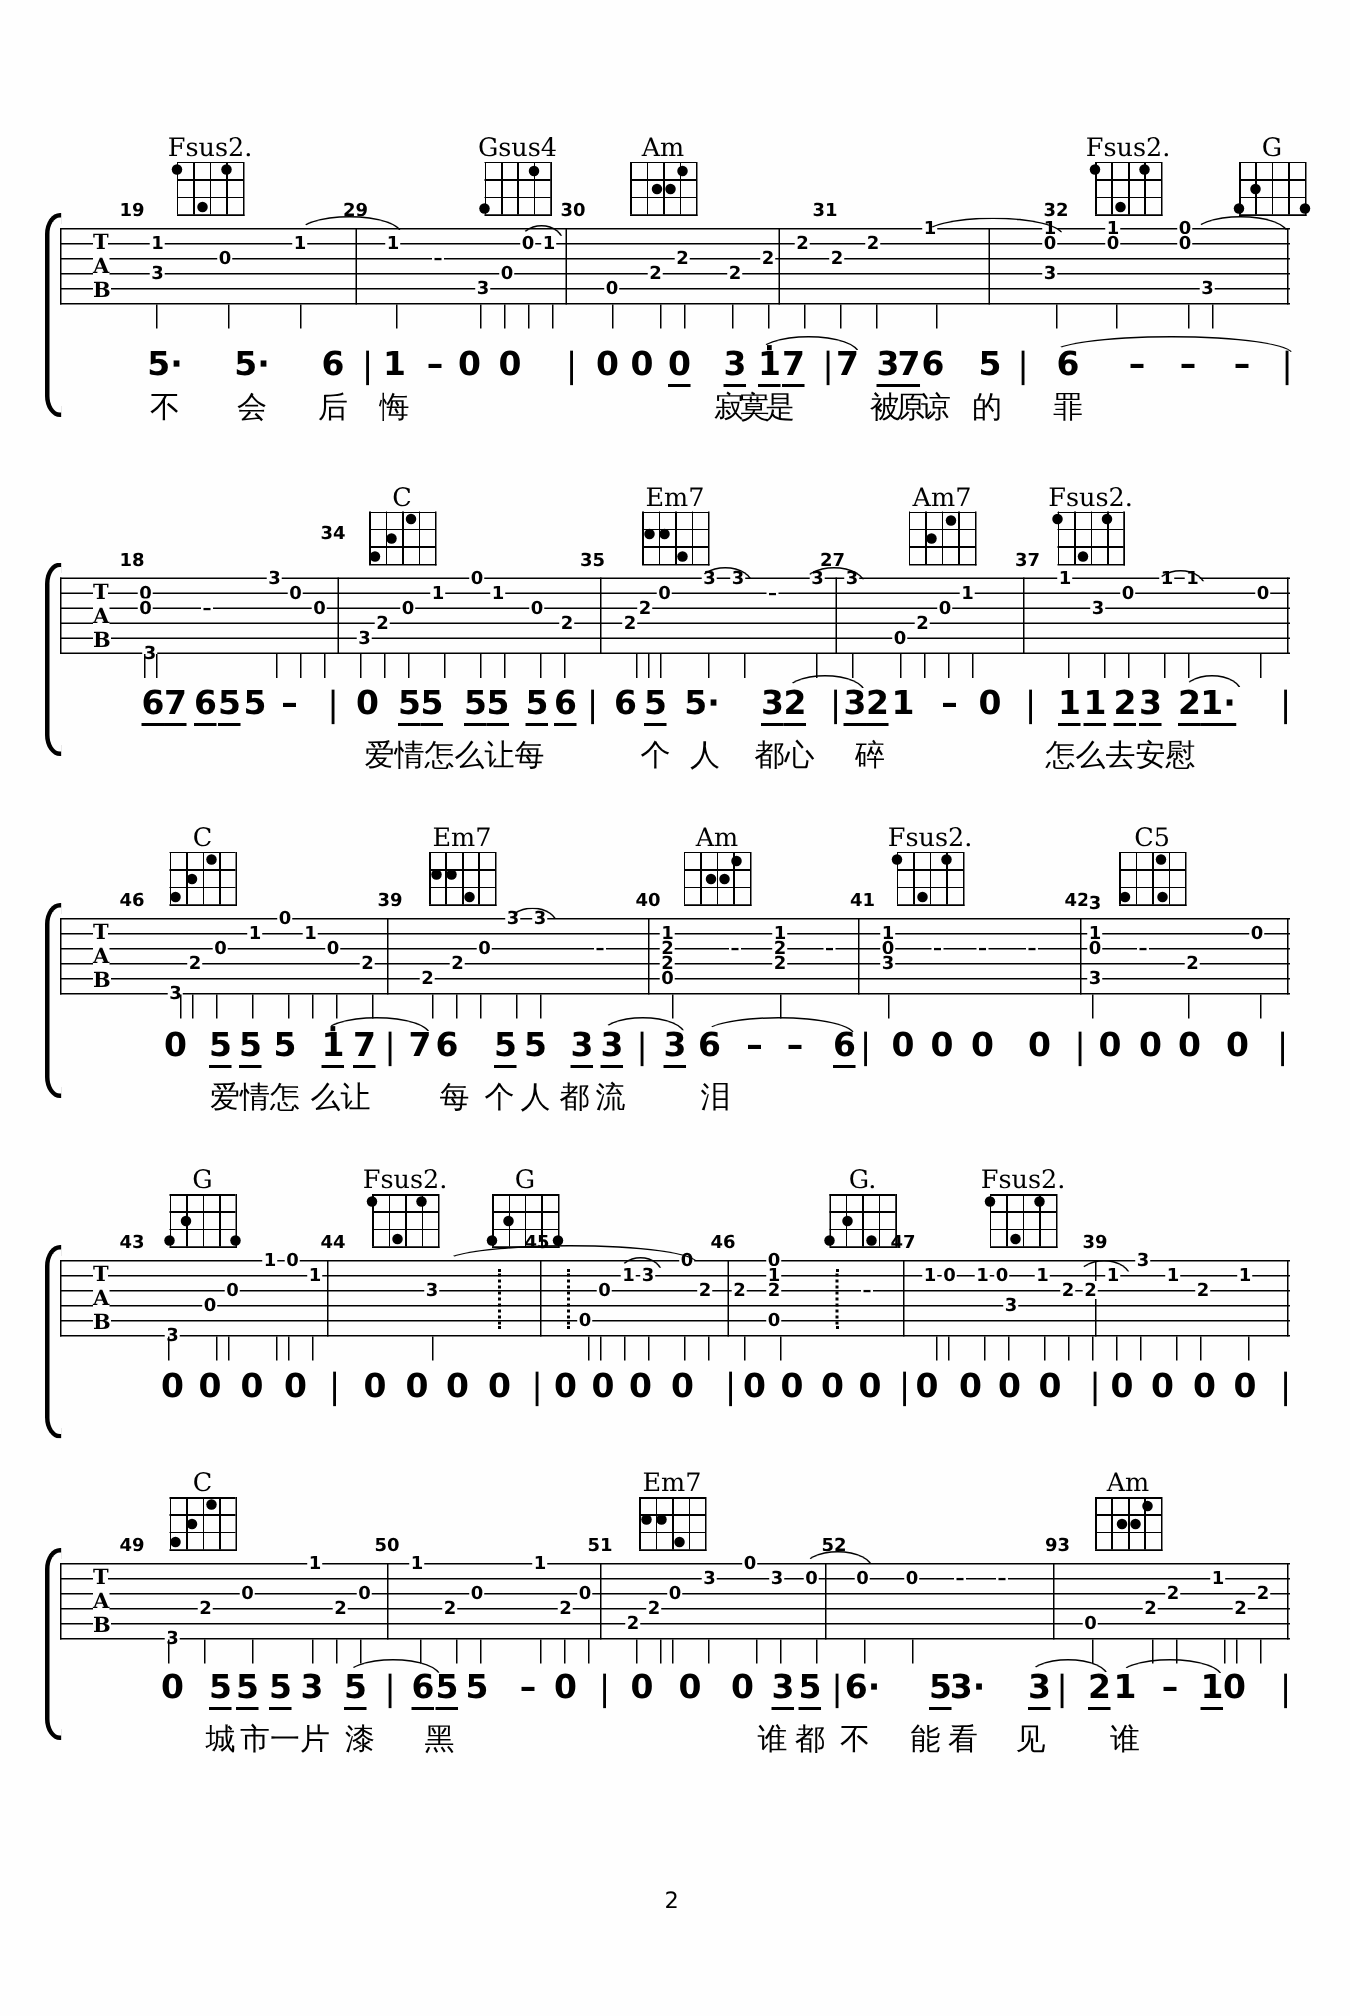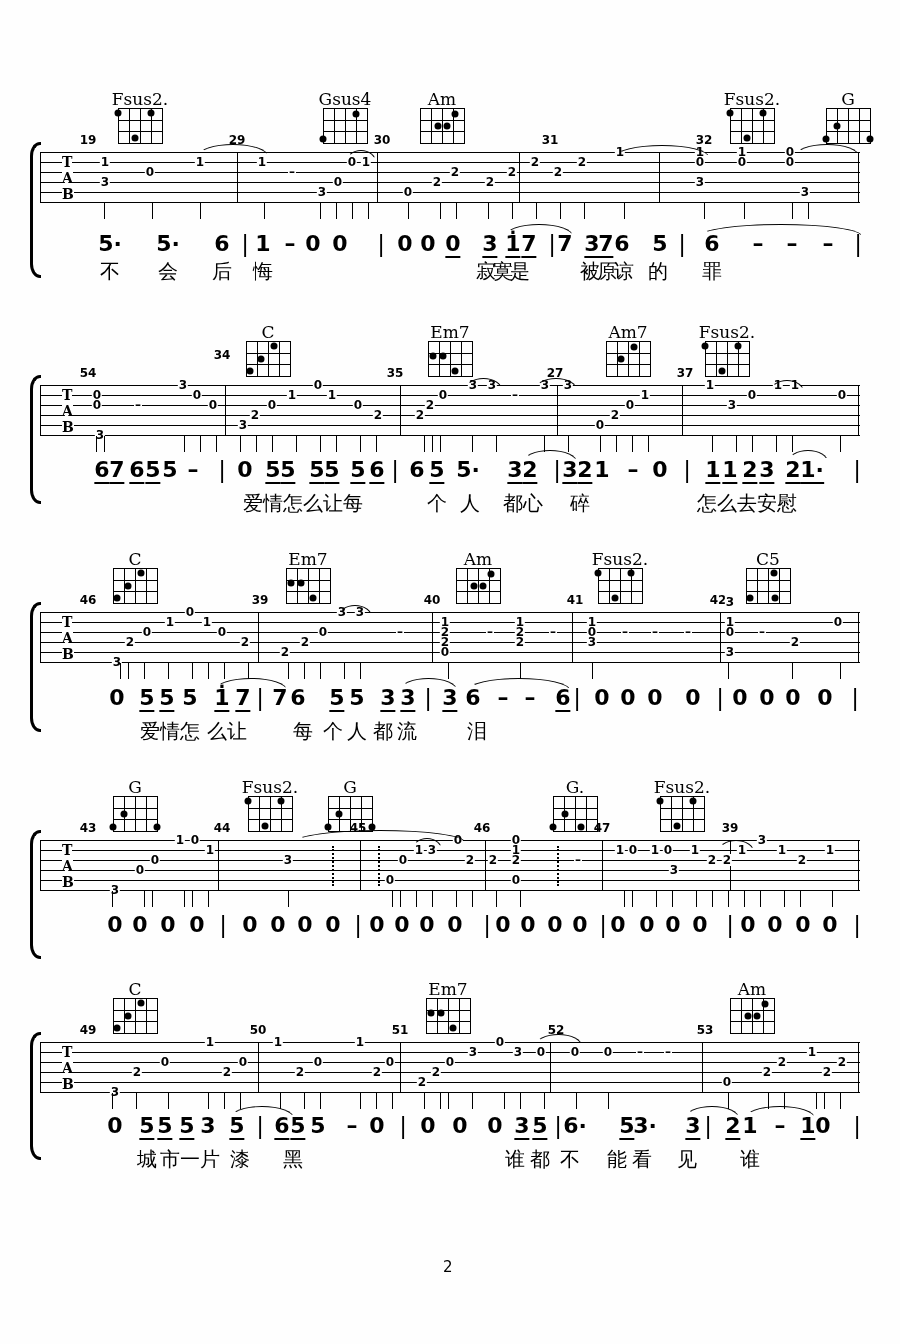--- a/index.html
+++ b/index.html
@@ -187,21 +187,21 @@
       <div class="sline" style="left: 40px; top: 435px; width: 820px;"></div>
       <div class="barline" style="left: 40px; top: 385px; height: 51px;"></div>
       <div class="barline" style="left: 225px; top: 385px; height: 51px;"></div>
       <div class="barline" style="left: 400px; top: 385px; height: 51px;"></div>
       <div class="barline" style="left: 557px; top: 385px; height: 51px;"></div>
       <div class="barline" style="left: 682px; top: 385px; height: 51px;"></div>
       <div class="barline" style="left: 858px; top: 385px; height: 51px;"></div>
       <div class="tabletter" style="left: 62px; top: 388px;">T</div>
       <div class="tabletter" style="left: 62px; top: 404px;">A</div>
       <div class="tabletter" style="left: 62px; top: 420px;">B</div>
-      <div class="mnum" style="left: 88px; top: 366px;">54</div>
+      <div class="mnum" style="left: 88px; top: 366px;">18</div>
       <div class="mnum" style="left: 222px; top: 348px;">34</div>
       <div class="mnum" style="left: 395px; top: 366px;">35</div>
       <div class="mnum" style="left: 555px; top: 366px;">27</div>
       <div class="mnum" style="left: 685px; top: 366px;">37</div>
       <div class="cname" style="left: 268px; top: 322px;">C</div>
       <div class="cbox" style="left: 246px; top: 341px;">
         <div class="cdot" style="left: 64%; top: 14%;"></div>
         <div class="cdot" style="left: 34%; top: 50%;"></div>
         <div class="cdot" style="left: 10%; top: 86%;"></div>
       </div>
@@ -652,21 +652,21 @@
       <div class="barline" style="left: 550px; top: 1042px; height: 51px;"></div>
       <div class="barline" style="left: 702px; top: 1042px; height: 51px;"></div>
       <div class="barline" style="left: 858px; top: 1042px; height: 51px;"></div>
       <div class="tabletter" style="left: 62px; top: 1045px;">T</div>
       <div class="tabletter" style="left: 62px; top: 1061px;">A</div>
       <div class="tabletter" style="left: 62px; top: 1077px;">B</div>
       <div class="mnum" style="left: 88px; top: 1023px;">49</div>
       <div class="mnum" style="left: 258px; top: 1023px;">50</div>
       <div class="mnum" style="left: 400px; top: 1023px;">51</div>
       <div class="mnum" style="left: 556px; top: 1023px;">52</div>
-      <div class="mnum" style="left: 705px; top: 1023px;">53</div>
+      <div class="mnum" style="left: 705px; top: 1023px;">93</div>
       <div class="cname" style="left: 135px; top: 979px;">C</div>
       <div class="cbox" style="left: 113px; top: 998px;">
         <div class="cdot" style="left: 64%; top: 14%;"></div>
         <div class="cdot" style="left: 34%; top: 50%;"></div>
         <div class="cdot" style="left: 10%; top: 86%;"></div>
       </div>
       <div class="cname" style="left: 448px; top: 979px;">Em7</div>
       <div class="cbox" style="left: 426px; top: 998px;">
         <div class="cdot" style="left: 12%; top: 42%;"></div>
         <div class="cdot" style="left: 34%; top: 42%;"></div>

